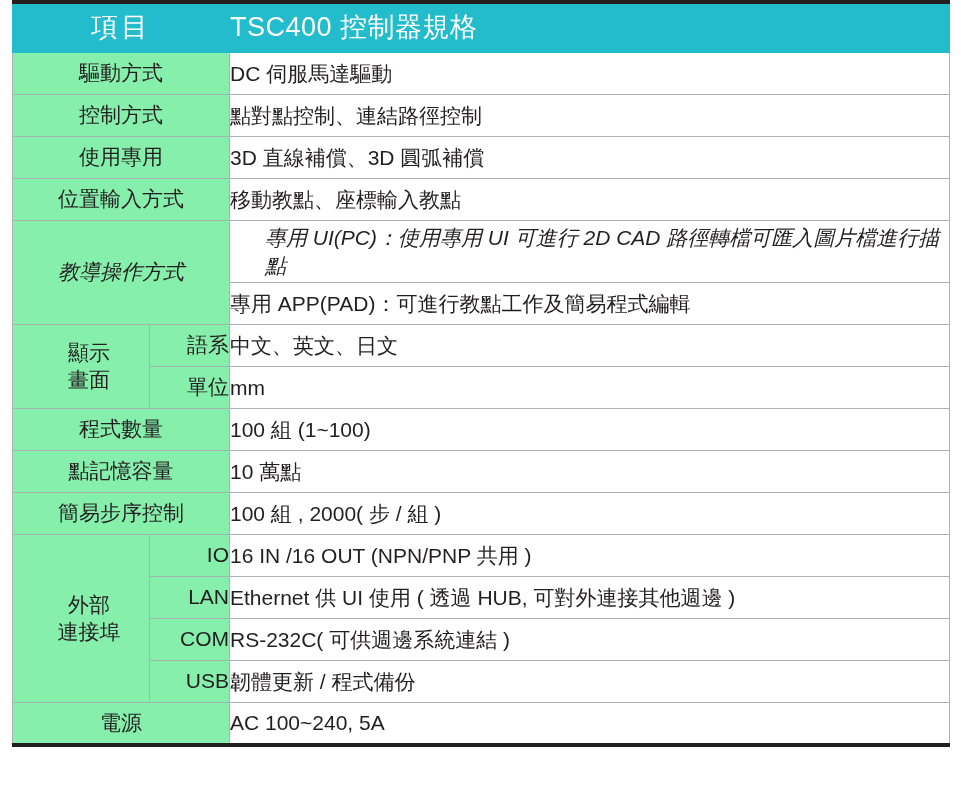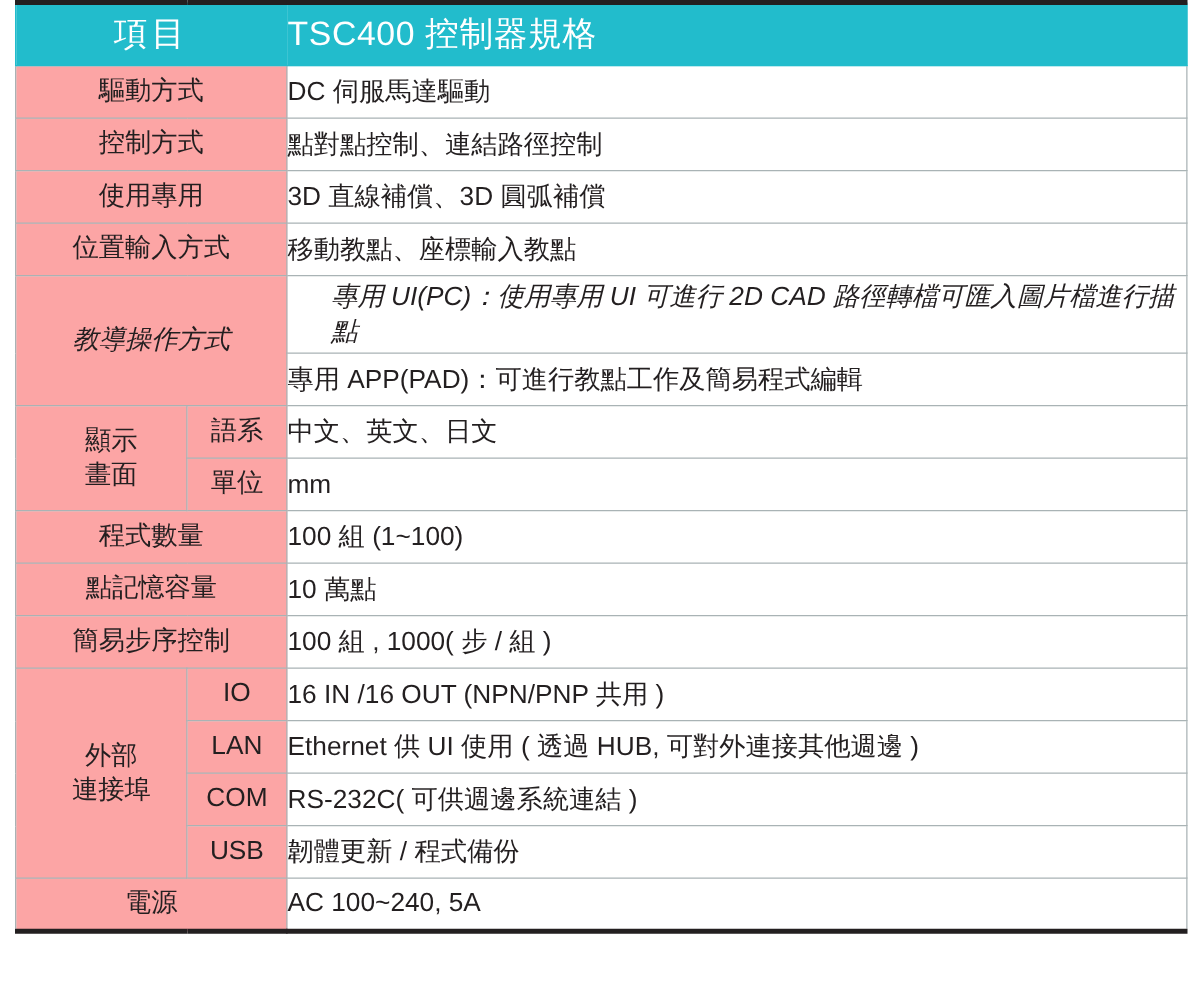--- a/index.html
+++ b/index.html
@@ -45,28 +45,28 @@
     font-size: 27px;
     letter-spacing: 3px;
   }
   th.hdr-title {
     text-align: left;
     font-size: 27px;
     letter-spacing: 0.5px;
   }
   
   td.lbl, td.sub {
-    background: #fca5a5;
+    background: #86efac;
     text-align: center;
     font-size: 21px;
     line-height: 1.25;
     color: #231f20;
   }
   td.lbl { padding: 4px 6px; }
-  td.sub { padding: 4px 4px; font-size: 21px; }
+  td.sub { padding: 4px 4px; font-size: 21px; text-align: right; }
   td.lbl.two-line { line-height: 1.28; padding-left: 16px; }
   
   td.val {
     background: #ffffff;
     text-align: left;
     font-size: 21px;
     line-height: 1.3;
     padding: 5px 10px 5px 12px;
     color: #231f20;
   }
@@ -137,21 +137,21 @@
         <td class="val">100 組 (1~100)</td>
       </tr>
 
       <tr class="r-h">
         <td class="lbl" colspan="2">點記憶容量</td>
         <td class="val">10 萬點</td>
       </tr>
 
       <tr class="r-h">
         <td class="lbl" colspan="2">簡易步序控制</td>
-        <td class="val">100 組 , 1000( 步 / 組 )</td>
+        <td class="val">100 組 , 2000( 步 / 組 )</td>
       </tr>
 
       <tr class="r-h">
         <td class="lbl two-line" rowspan="4"><span>外部</span><br><span>連接埠</span></td>
         <td class="sub">IO</td>
         <td class="val">16 IN /16 OUT (NPN/PNP 共用 )</td>
       </tr>
       <tr class="r-h">
         <td class="sub">LAN</td>
         <td class="val">Ethernet 供 UI 使用 ( 透過 HUB, 可對外連接其他週邊 )</td>

